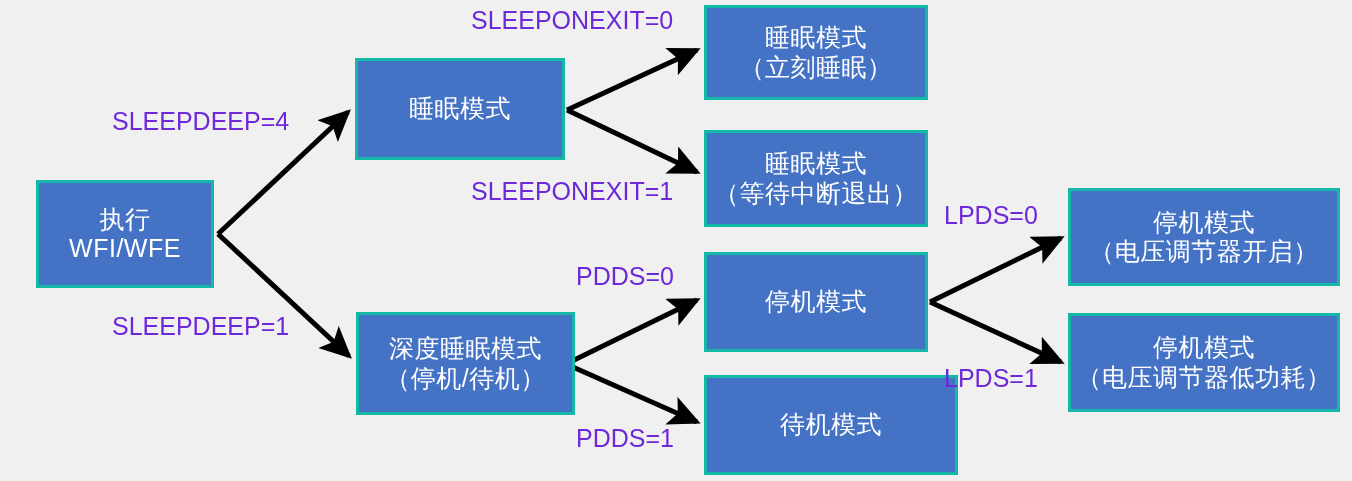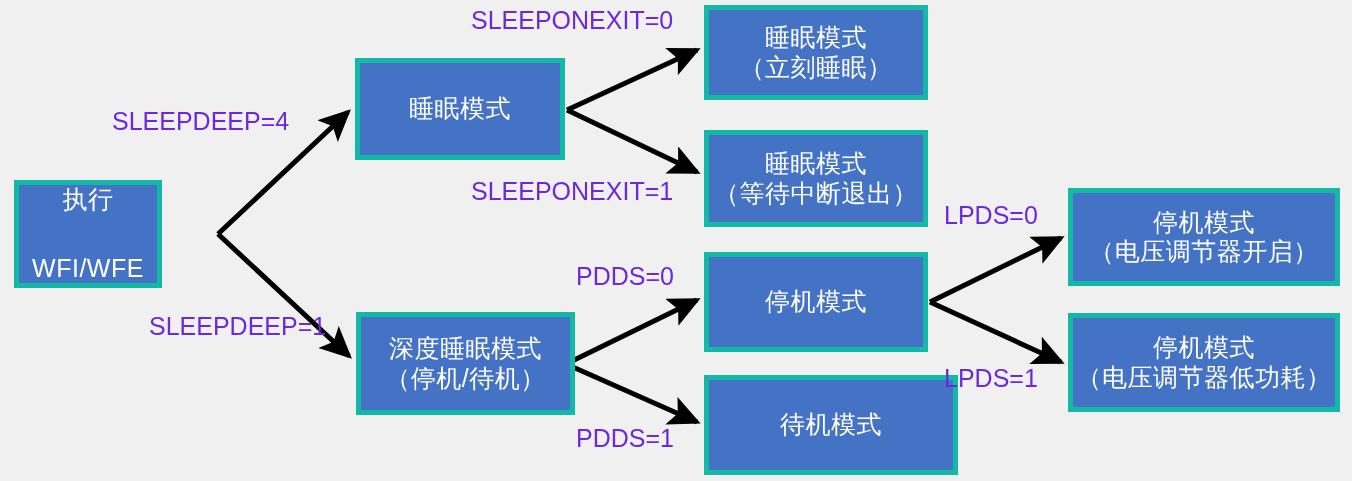--- a/index.html
+++ b/index.html
@@ -23,21 +23,21 @@
     position: absolute;
     left: 0;
     top: 0;
     width: 1352px;
     height: 481px;
   }
   .node {
     position: absolute;
     box-sizing: border-box;
     background: #4472c4;
-    border: 5px solid #14b8a6;
+    border: 3px solid #14b8a6;
     color: #ffffff;
     display: flex;
     flex-direction: column;
     align-items: center;
     justify-content: center;
     text-align: center;
     line-height: 1.18;
     font-size: 25px;
     letter-spacing: 0.5px;
     z-index: 3;
@@ -74,21 +74,21 @@
 
     <line x1="566" y1="364" x2="697" y2="300" stroke="#000000" stroke-width="5" marker-end="url(#arrowhead)"></line>
 
     <line x1="566" y1="364" x2="697" y2="422" stroke="#000000" stroke-width="5" marker-end="url(#arrowhead)"></line>
 
     <line x1="930" y1="302" x2="1061" y2="238" stroke="#000000" stroke-width="5" marker-end="url(#arrowhead)"></line>
 
     <line x1="930" y1="302" x2="1061" y2="362" stroke="#000000" stroke-width="5" marker-end="url(#arrowhead)"></line>
   </svg>
 
-  <div class="node" style="left:14px; top:180px; width:148px; height:108px;justify-content:space-between;">
+  <div class="node" style="left:36px; top:180px; width:178px; height:108px;">
     <span>执行</span>
     <span class="l2">WFI/WFE</span>
   </div>
 
   <div class="node" style="left:355px; top:58px; width:210px; height:102px;">
     <span>睡眠模式</span>
   </div>
 
   <div class="node" style="left:356px; top:312px; width:219px; height:103px;">
     <span>深度睡眠模式</span>
@@ -118,21 +118,21 @@
     <span class="l2">（电压调节器开启）</span>
   </div>
 
   <div class="node" style="left:1068px; top:313px; width:272px; height:99px;">
     <span>停机模式</span>
     <span class="l2">（电压调节器低功耗）</span>
   </div>
 
   <div class="edge-label" style="left:112px; top:107px;">SLEEPDEEP=4</div>
 
-  <div class="edge-label" style="left:112px; top:312px;margin-left:37px;">SLEEPDEEP=1</div>
+  <div class="edge-label" style="left:112px; top:312px;">SLEEPDEEP=1</div>
 
   <div class="edge-label" style="left:471px; top:6px;">SLEEPONEXIT=0</div>
 
   <div class="edge-label" style="left:471px; top:177px;">SLEEPONEXIT=1</div>
 
   <div class="edge-label" style="left:576px; top:262px;">PDDS=0</div>
 
   <div class="edge-label" style="left:576px; top:424px;">PDDS=1</div>
 
   <div class="edge-label" style="left:944px; top:201px;">LPDS=0</div>

